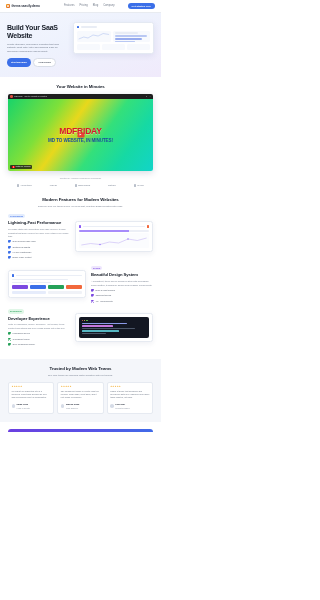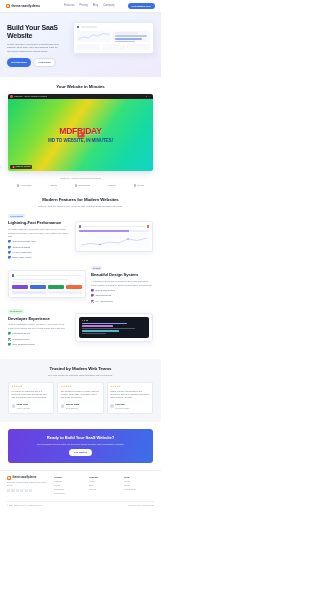--- a/index.html
+++ b/index.html
@@ -1,19 +1,19 @@
 <!DOCTYPE html>
 <html><head>
 <meta charset="utf-8">
 <style>
   *{margin:0;padding:0;box-sizing:border-box;}
   html,body{width:161px;height:600px;overflow:hidden;}
   body{font-family:"Liberation Sans",sans-serif;background:#ffffff;color:#1e2430;
        font-size:3px;line-height:1.45;-webkit-font-smoothing:antialiased;}
-  .page{width:161px;height:600px;overflow:hidden;position:relative;}
+  .page{width:161px;height:432px;overflow:hidden;position:relative;}
 
   
   .hdr{height:13px;background:#ffffff;border-bottom:.4px solid #e8ebf0;
        display:flex;align-items:center;padding:0 6px;gap:4px;position:relative;z-index:5;}
   .brand{display:flex;align-items:center;gap:1.5px;}
   .brand-logo{width:4px;height:4px;border-radius:1px;
        background:linear-gradient(135deg,#f0a020,#e2622c);flex:none;position:relative;}
   .brand-logo:after{content:"";position:absolute;left:1px;top:1px;width:2px;height:2px;
        border-radius:.5px;background:rgba(255,255,255,.75);}
   .brand-txt{font-size:3.1px;font-weight:700;color:#2b3240;letter-spacing:-.05px;}

